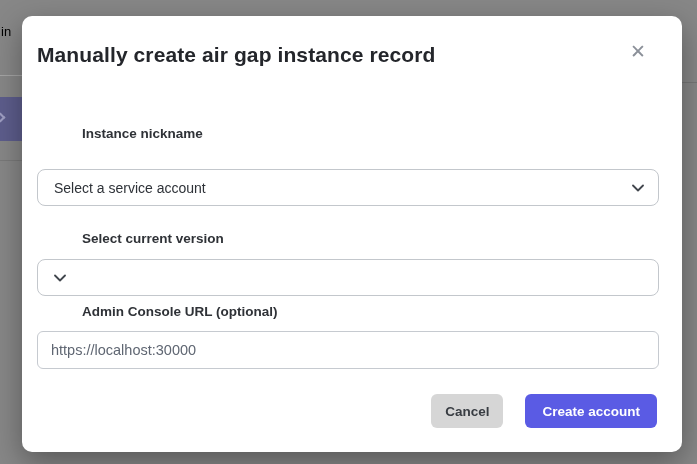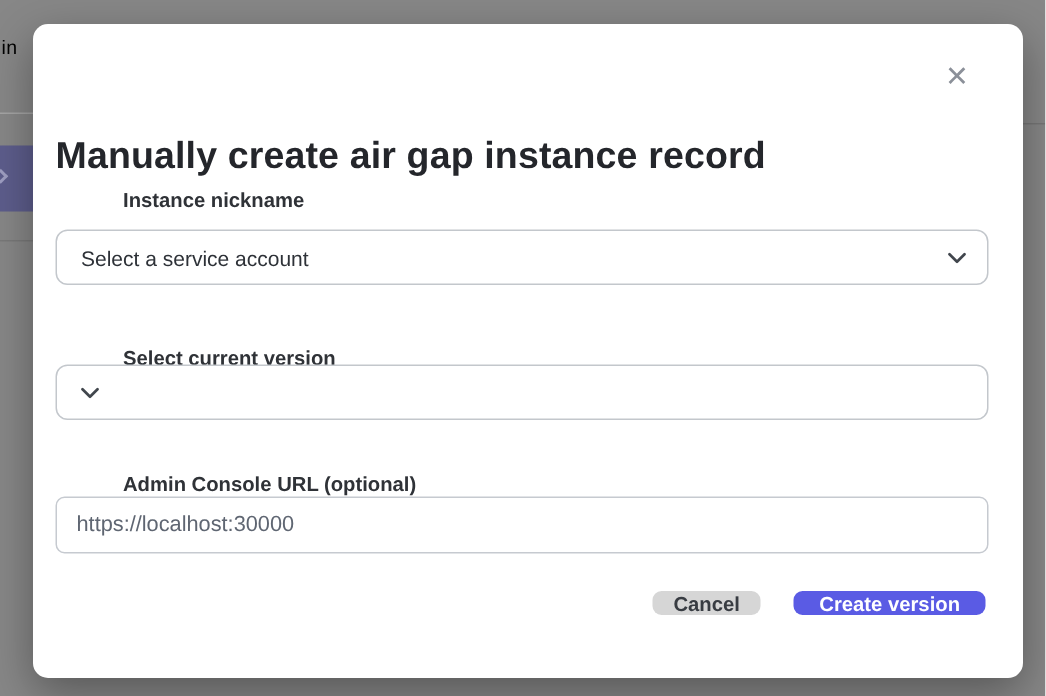--- a/index.html
+++ b/index.html
@@ -31,43 +31,44 @@
   }
 
   
   .modal {
     position: absolute; left: 22px; top: 16px; width: 660px; height: 436px;
     background: #ffffff; border-radius: 10px;
     box-shadow: 0 10px 30px rgba(0,0,0,0.35);
   }
   .title {
     position: absolute; left: 15px; top: 27px;
-    font-size: 25px; font-weight: 700; color: #24262b;
-    letter-spacing: 0.1px; white-space: nowrap; margin-top: 47px;
+    font-size: 21px; font-weight: 700; color: #24262b;
+    letter-spacing: 0.1px; white-space: nowrap;
   }
   .close {
     position: absolute; left: 602px; top: 22px; width: 28px; height: 28px;
     background: none; border: none; cursor: pointer;
     font-size: 19px; line-height: 28px; text-align: center;
     color: #8b9099; font-family: inherit; font-weight: 400; padding: 0;
   }
 
   .field-label {
     position: absolute; left: 15px;
     font-size: 13.5px; font-weight: 700; color: #2f3237; white-space: nowrap; padding-left: 45px;
   }
   .label-1 { top: 110px; }
   .label-2 { top: 199px; margin-top: 16px; }
-  .label-3 { top: 299px; }
+  .label-3 { top: 288px; }
 
   .select {
     position: absolute; left: 15px; width: 622px; height: 37px;
     border: 1px solid #c3c7cc; border-radius: 8px; background: #ffffff;
     display: flex; align-items: center; cursor: pointer;
     padding: 0 14px 0 16px;
+    margin-top: 16px;
   }
   .select-1 { top: 137px; }
   .select-2 { top: 227px; }
   .select-value {
     flex: 1; font-size: 14px; color: #2e3238; white-space: nowrap;
   }
   .chev { flex: none; display: block; }
 
   .text-input {
     position: absolute; left: 15px; top: 315px; width: 622px; height: 38px;
@@ -75,21 +76,21 @@
     padding: 0 13px; font-size: 14.5px; color: #0c4a6e; font-family: inherit;
     outline: none;
   }
   .text-input::placeholder { color: #5f6672; opacity: 1; }
 
   .actions {
     position: absolute; right: 25px; top: 378px;
     display: flex; align-items: center; gap: 22px;
   }
   .btn {
-    height: 16px; border: none; border-radius: 6px; cursor: pointer;
+    height: 34px; border: none; border-radius: 6px; cursor: pointer;
     font-family: inherit; font-size: 13.5px; font-weight: 700;
     white-space: nowrap;
   }
   .btn-cancel {
     background: var(--cancel-button, #d6d6d6); color: #383c42; padding: 0 14px;
   }
   .btn-primary {
     background: var(--primary-button, #5a5be4); color: #ffffff; padding: 0 17px;
   }
 </style>
@@ -124,17 +125,17 @@
       <svg class="chev" width="12" height="8" viewBox="0 0 12 8">
         <path d="M1 1.5 L6 6.5 L11 1.5" stroke="#41464d" stroke-width="1.8" fill="none" stroke-linecap="round" stroke-linejoin="round"></path>
       </svg>
     </div>
 
     <span class="field-label label-3">Admin Console URL (optional)</span>
     <input class="text-input" type="text" placeholder="https://localhost:30000" style="">
 
     <div class="actions">
       <button class="btn btn-cancel">Cancel</button>
-      <button class="btn btn-primary">Create version</button>
+      <button class="btn btn-primary">Create account</button>
     </div>
 
   </div>
 </div>
 
 </body></html>

